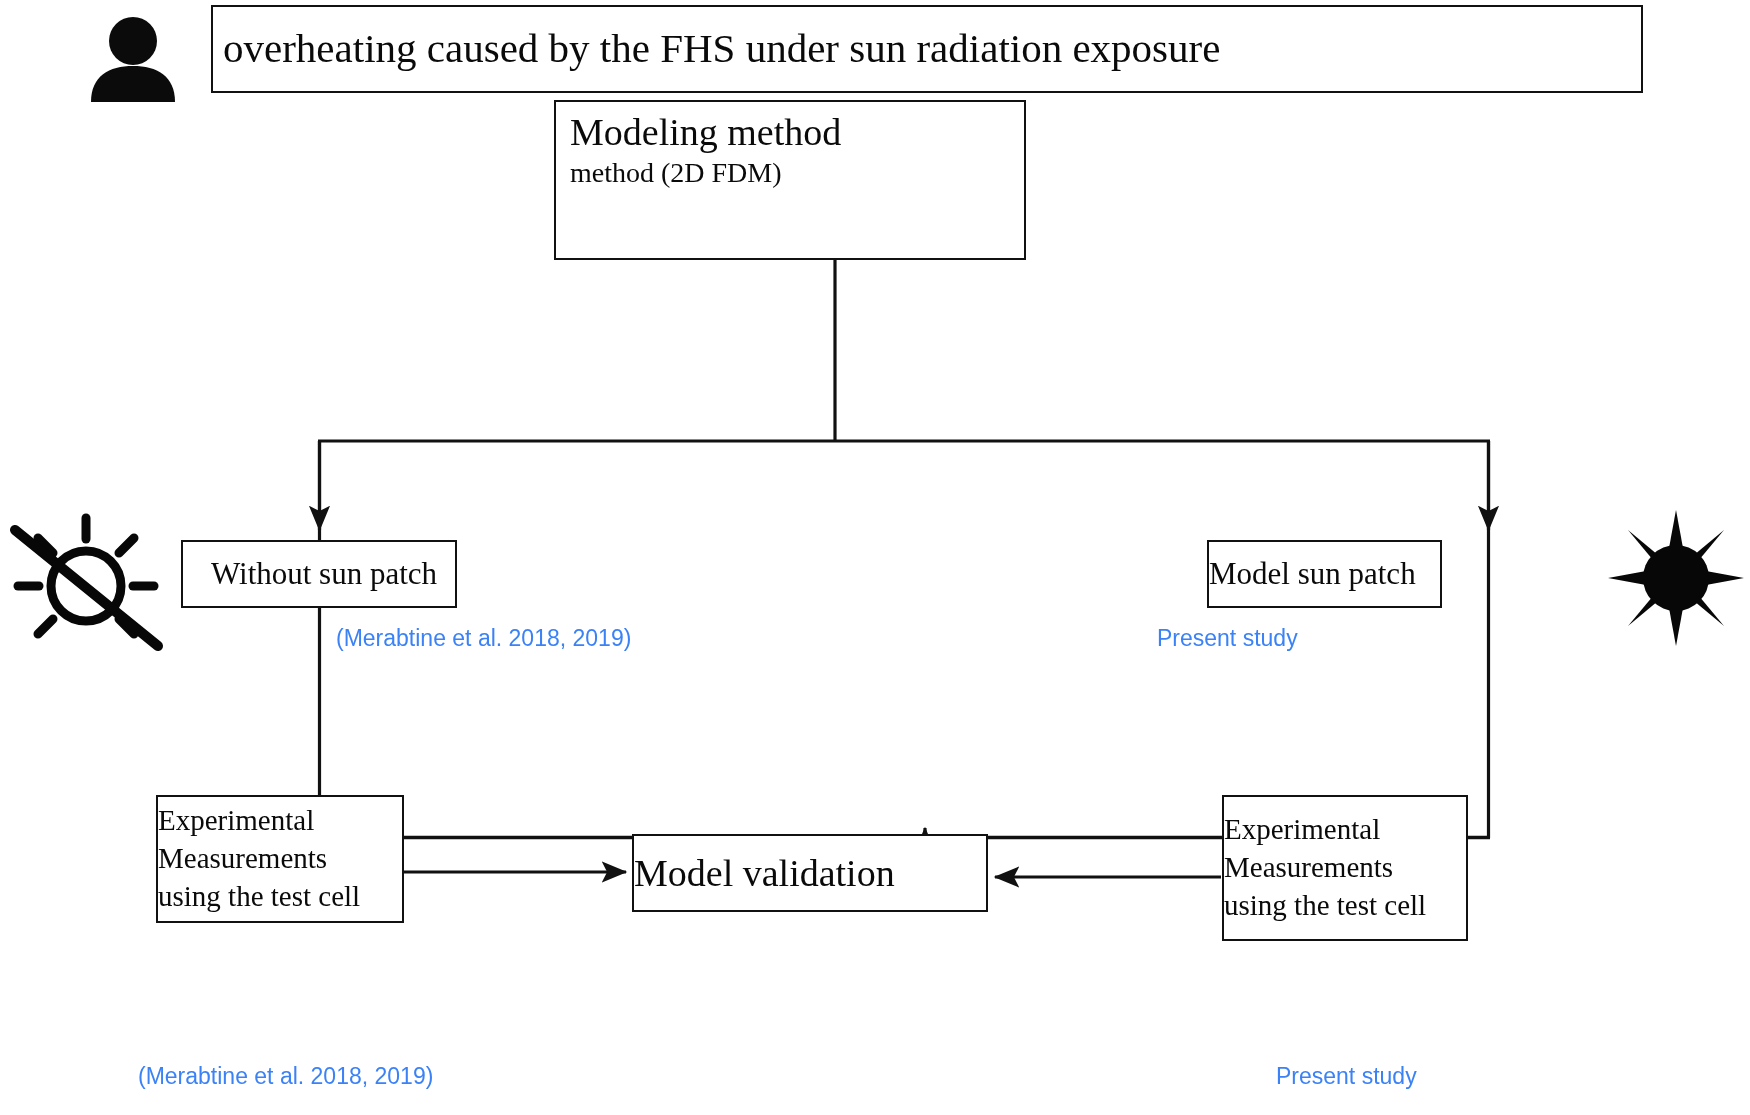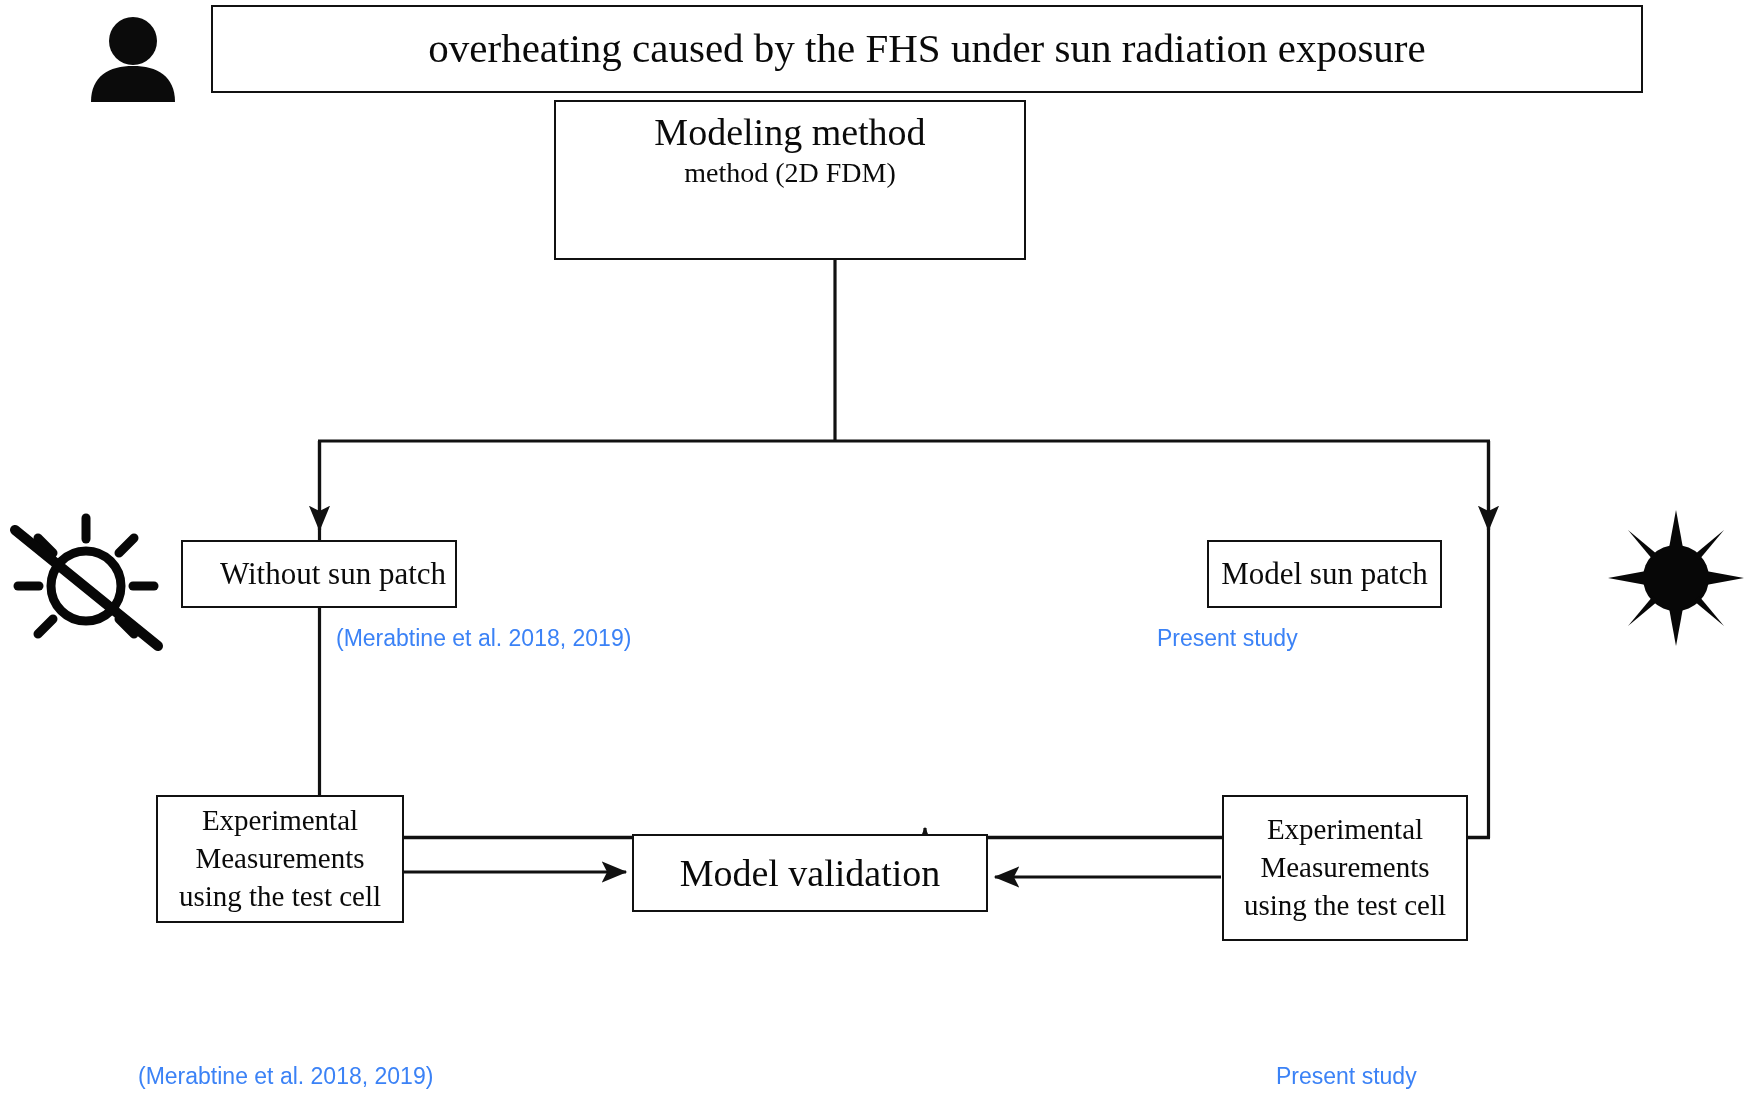--- a/index.html
+++ b/index.html
@@ -23,25 +23,25 @@
     box-sizing: border-box;
     border: 2.5px solid #111111;
     background: #ffffff;
     display: flex;
     flex-direction: column;
     justify-content: center;
     font-family: "Liberation Serif", serif;
     color: #0a0a0a;
   }
   .box-center {
-    align-items: center;
+    align-items: flex-start;
     text-align: center;
   }
   .box-left {
-    align-items: center;
+    align-items: flex-start;
     text-align: left;
   }
   .caption {
     position: absolute;
     font-family: "Liberation Sans", sans-serif;
     font-size: 23px;
     color: #3b82f6;
     white-space: nowrap;
     letter-spacing: 0px;
   }

